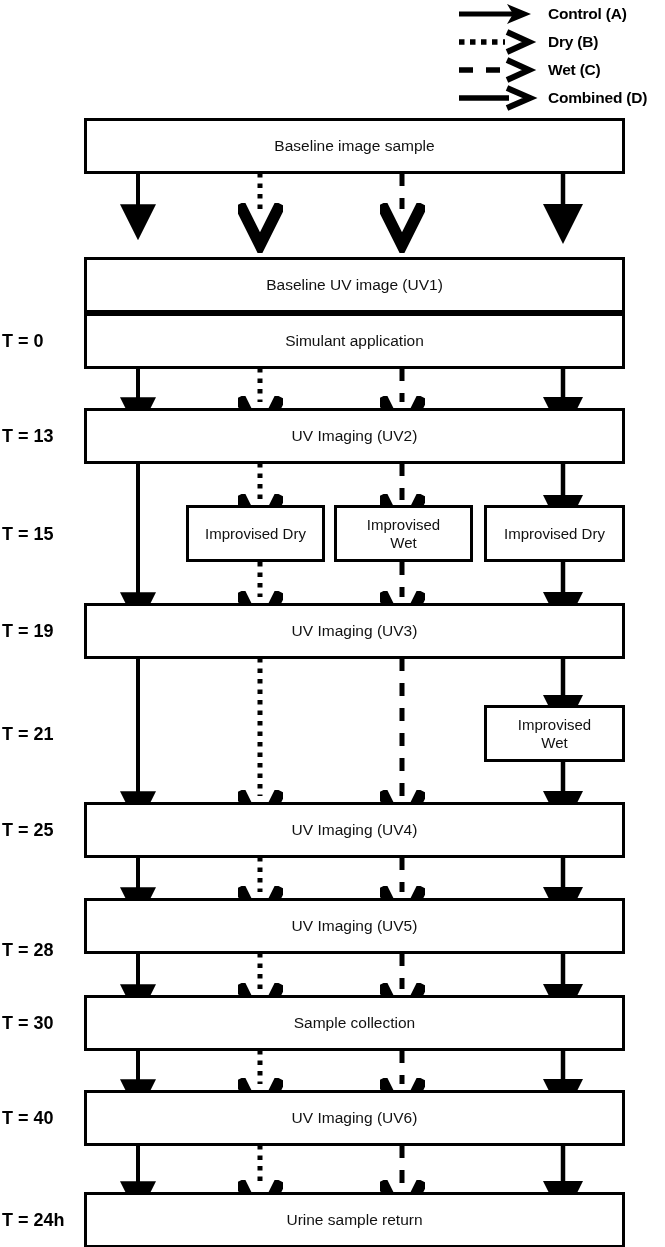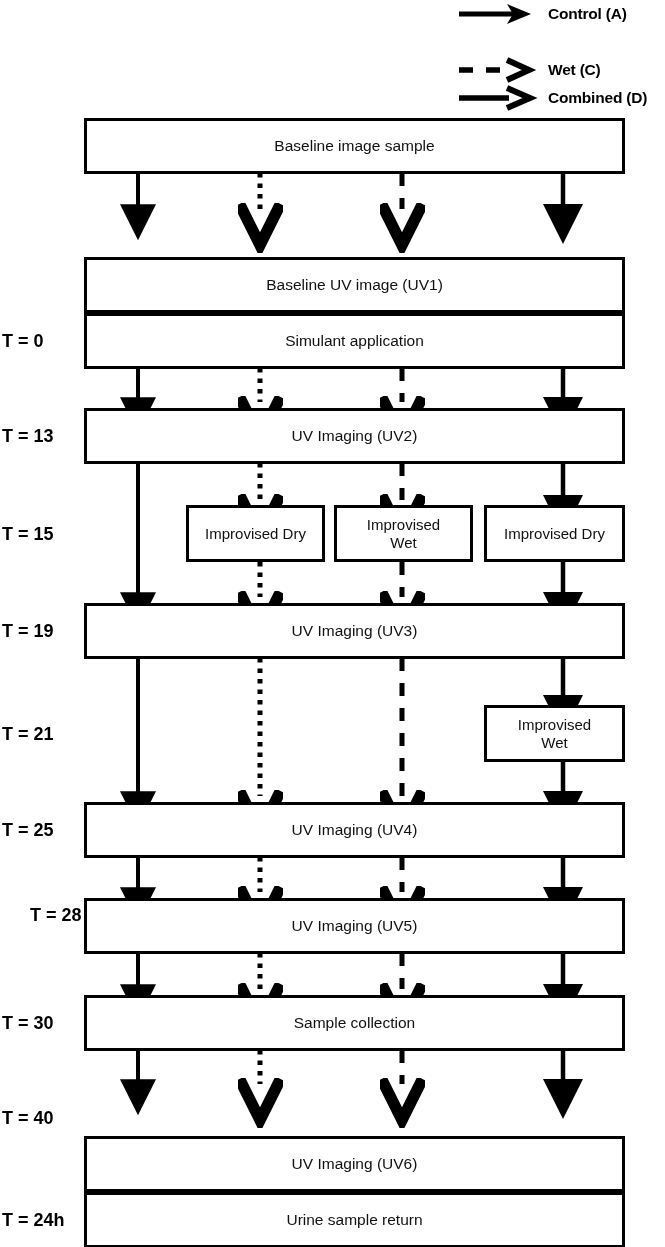--- a/index.html
+++ b/index.html
@@ -36,20 +36,29 @@
   <div class="legend-row" style="top:0px;">
     <span class="glyph">
       <svg width="85" height="28" viewBox="0 0 85 28">
         <line x1="4" y1="14" x2="58" y2="14" stroke="#000" stroke-width="5"></line>
         <polygon points="52,4 76,14 52,24 58,14" fill="#000"></polygon>
       </svg>
     </span>
     <span class="lbl">Control (A)</span>
   </div>
 
+  <div class="legend-row" style="top:28px;">
+    <span class="glyph">
+      <svg width="85" height="28" viewBox="0 0 85 28">
+        <line x1="4" y1="14" x2="50" y2="14" stroke="#000" stroke-width="5.5" stroke-dasharray="5.5 5.5" stroke-linecap="butt"></line>
+        <polyline points="52,4 74,14 52,24" fill="none" stroke="#000" stroke-width="6" stroke-linejoin="miter"></polyline>
+      </svg>
+    </span>
+    <span class="lbl">Dry (B)</span>
+  </div>
 
   <div class="legend-row" style="top:56px;">
     <span class="glyph">
       <svg width="85" height="28" viewBox="0 0 85 28">
         <line x1="4" y1="14" x2="50" y2="14" stroke="#000" stroke-width="5.5" stroke-dasharray="14 13" stroke-linecap="butt"></line>
         <polyline points="52,4 74,14 52,24" fill="none" stroke="#000" stroke-width="6" stroke-linejoin="miter"></polyline>
       </svg>
     </span>
     <span class="lbl">Wet (C)</span>
   </div>
@@ -64,21 +73,21 @@
     <span class="lbl">Combined (D)</span>
   </div>
 </div>
 
 <div class="tlabel" style="top:331px;">T = 0</div>
 <div class="tlabel" style="top:426px;">T = 13</div>
 <div class="tlabel" style="top:524px;">T = 15</div>
 <div class="tlabel" style="top:621px;">T = 19</div>
 <div class="tlabel" style="top:724px;">T = 21</div>
 <div class="tlabel" style="top:820px;">T = 25</div>
-<div class="tlabel" style="top:905px;margin-left:28px;">T = 28</div>
+<div class="tlabel" style="top:940px;">T = 28</div>
 <div class="tlabel" style="top:1013px;">T = 30</div>
 <div class="tlabel" style="top:1108px;">T = 40</div>
 <div class="tlabel" style="top:1210px;">T = 24h</div>
 
 <svg id="flow" viewBox="0 0 665 1247">
   <defs>
 
     <marker id="headSolid" markerWidth="10" markerHeight="9" refX="1.2" refY="4.5" orient="auto" markerUnits="strokeWidth">
       <polygon points="0,0 9,4.5 0,9" fill="#000"></polygon>
     </marker>
@@ -142,21 +151,21 @@
 </svg>
 
 <div class="box wide" style="top:118px;">Baseline image sample</div>
 <div class="box wide" style="top:215px;margin-top:42px;">Baseline UV image (UV1)</div>
 <div class="box wide" style="top:313px;">Simulant application</div>
 <div class="box wide" style="top:408px;">UV Imaging (UV2)</div>
 <div class="box wide" style="top:603px;">UV Imaging (UV3)</div>
 <div class="box wide" style="top:802px;">UV Imaging (UV4)</div>
 <div class="box wide" style="top:898px;">UV Imaging (UV5)</div>
 <div class="box wide" style="top:995px;">Sample collection</div>
-<div class="box wide" style="top:1090px;margin-top:46px;">UV Imaging (UV6)</div>
+<div class="box wide" style="top:1090px;">UV Imaging (UV6)</div>
 <div class="box wide" style="top:1192px;">Urine sample return</div>
 
 <div class="box small" style="left:186px;top:505px;width:139px;">Improvised Dry</div>
 <div class="box small" style="left:334px;top:505px;width:139px;white-space:pre-line;">Improvised
 Wet</div>
 <div class="box small" style="left:484px;top:505px;width:141px;">Improvised Dry</div>
 
 <div class="box small" style="left:484px;top:705px;width:141px;white-space:pre-line;">Improvised
 Wet</div>
 

